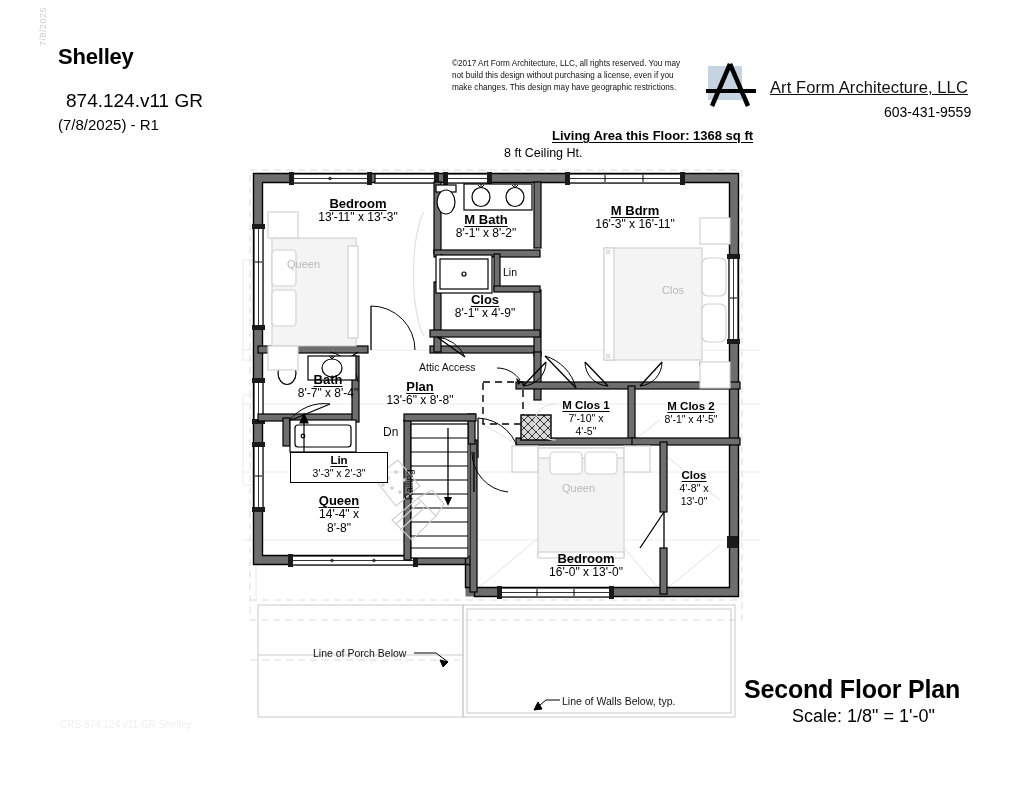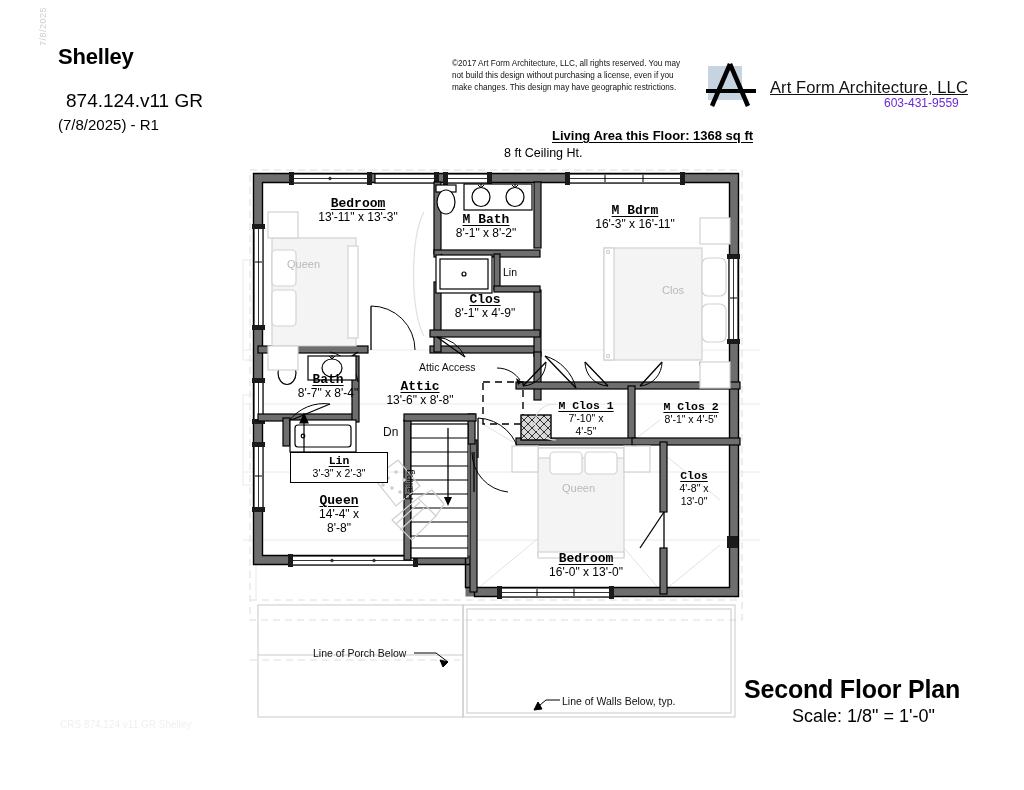--- a/index.html
+++ b/index.html
@@ -14,41 +14,41 @@
       white-space:nowrap;letter-spacing:.5px;}
   #plan-name{left:58px;top:44px;font-size:22px;font-weight:bold;letter-spacing:-.2px;text-align:center;}
   #plan-number{left:66px;top:90px;font-size:19px;}
   #plan-revision{left:58px;top:116px;font-size:15px;}
 
   #copyright{left:452px;top:58px;width:232px;font-size:8.2px;line-height:1.45;color:#111;}
 
   #logo-wrap{left:700px;top:60px;width:62px;height:52px;}
   #logo-square{left:8px;top:6px;width:34px;height:34px;background:#c6d4e1;}
   #firm-name{left:770px;top:78px;font-size:16.5px;color:#111;letter-spacing:.1px;text-decoration:underline;}
-  #firm-phone{left:884px;top:96px;font-size:12px;color:#6d28d9;}
+  #firm-phone{left:884px;top:104px;font-size:14px;color:#000000;}
 
   #living-area{left:504px;top:128px;font-size:13px;font-weight:bold;
       text-decoration:underline;text-underline-offset:2px;margin-left:48px;}
   #ceiling-ht{left:504px;top:146px;font-size:12.5px;}
 
   
   #sheet-title{left:744px;top:675px;font-size:25px;font-weight:bold;letter-spacing:-.2px;}
   #sheet-scale{left:792px;top:706px;font-size:18px;}
   #crs-watermark{left:60px;top:719px;font-size:10px;color:#f0f0f0;}
 
   #porch-label{left:313px;top:647px;font-size:10.5px;color:#111;}
   #walls-label{left:562px;top:695px;font-size:10.5px;color:#111;text-align:right;}
 
   
   #plan{left:0;top:0;width:1024px;height:790px;}
 
   
   .rlabel{text-align:center;line-height:1.16;}
   .rname{font-weight:bold;font-size:13px;text-decoration:underline;
-         text-underline-offset:2px;white-space:nowrap;font-family:Liberation Mono, monospace;}
+         text-underline-offset:2px;white-space:nowrap;}
   .rname.sm{font-size:11.5px;}
   .rdim{font-size:12px;white-space:nowrap;}
   .rdim.sm{font-size:10.5px;}
   .bedtag{font-size:11px;color:#b9b9b9;}
   .note{font-size:10.5px;color:#111;white-space:nowrap;}
   .vtext{font-size:10px;color:#111;transform:rotate(-90deg);
          transform-origin:left top;white-space:nowrap;}
 </style>
 </head>
 <body>
@@ -426,21 +426,21 @@
 </div>
 
 <div class="abs rdim sm" style="left:503px;top:266px;">Lin</div>
 
 <div class="abs rlabel" style="left:272px;top:372px;width:112px;">
   <div class="rname">Bath</div>
   <div class="rdim">8'-7" x 8'-4"</div>
 </div>
 
 <div class="abs rlabel" style="left:358px;top:379px;width:124px;">
-  <div class="rname">Attic</div>
+  <div class="rname">Plan</div>
   <div class="rdim">13'-6" x 8'-8"</div>
 </div>
 
 <div class="abs rlabel" style="left:290px;top:452px;width:96px;border:1px solid #000;background:#fff;padding:1px 0 2px;">
   <div class="rname sm">Lin</div>
   <div class="rdim sm">3'-3" x 2'-3"</div>
 </div>
 
 <div class="abs rlabel" style="left:292px;top:493px;width:94px;">
   <div class="rname">Queen</div>

